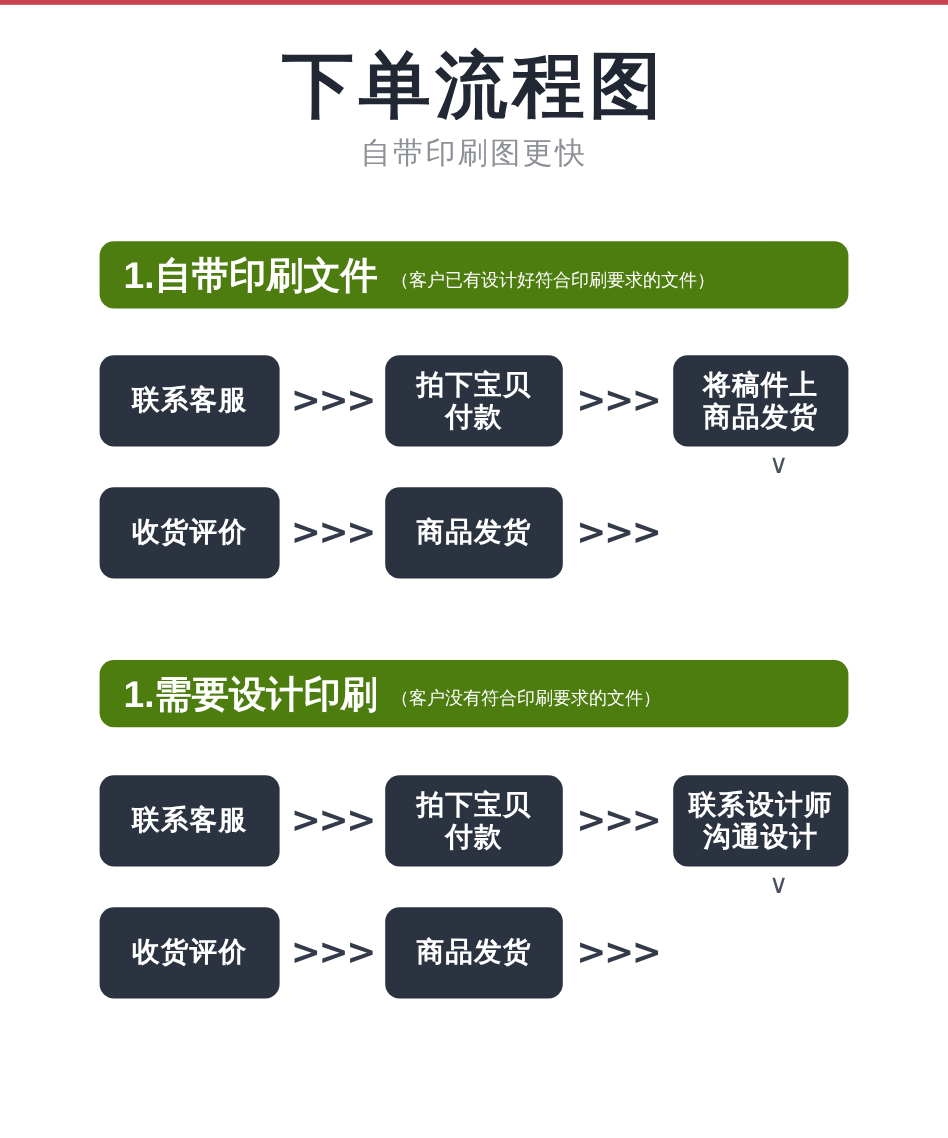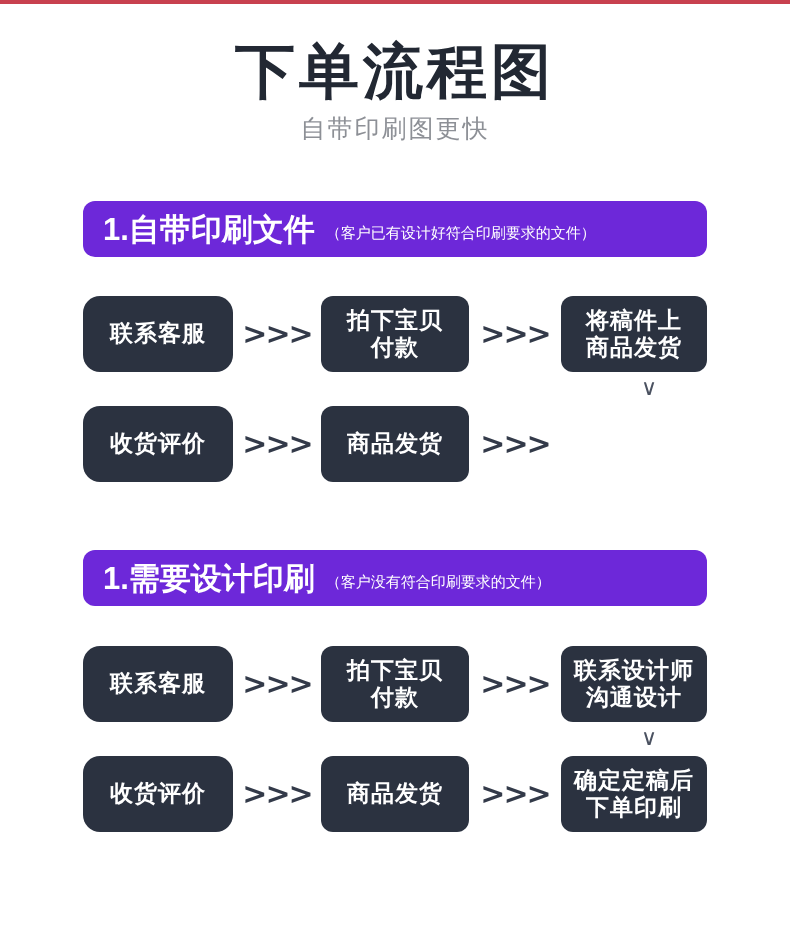--- a/index.html
+++ b/index.html
@@ -50,21 +50,21 @@
     font-weight: normal;
     color: #8d9096;
     letter-spacing: 2px;
     margin: 10px 0 4px 0;
     line-height: 1.1;
   }
   .section-header {
     margin: 0 auto;
     width: 624px;
     height: 56px;
-    background: #6d28d9;
+    background: #4d7c0f;
     border-radius: 12px;
     display: flex;
     align-items: center;
     padding-left: 20px;
     box-sizing: border-box;
   }
   .section-header-title {
     font-size: 31px;
     font-weight: bold;
     color: #ffffff;
@@ -103,21 +103,21 @@
     line-height: 1.18;
     text-align: center;
     display: flex;
     align-items: center;
     justify-content: center;
     height: 76px;
     box-sizing: border-box;
     letter-spacing: 1px;
     white-space: pre-line;
   }
-  .node.col-a { width: 150px; border-radius: 17px; }
+  .node.col-a { width: 150px; }
   .node.col-b { width: 148px; }
   .node.col-c { width: 146px; }
 
   .arrow {
     font-size: 30px;
     font-weight: bold;
     color: #333a49;
     letter-spacing: -2px;
     text-align: center;
     line-height: 1;
@@ -211,20 +211,18 @@
 
       <div style="position:relative;height:32px;">
         <div class="vconnector" style="top:4px;">∨</div>
       </div>
 
       <div class="flow-row">
         <div class="node col-a">收货评价</div>
         <div class="arrow gap-a">&gt;&gt;&gt;</div>
         <div class="node col-b">商品发货</div>
         <div class="arrow gap-b">&gt;&gt;&gt;</div>
-        <div class="node col-c">确定定稿后
-下单印刷</div>
       </div>
 
     </div>
   </div>
 
 </div>
 
 </body></html>

